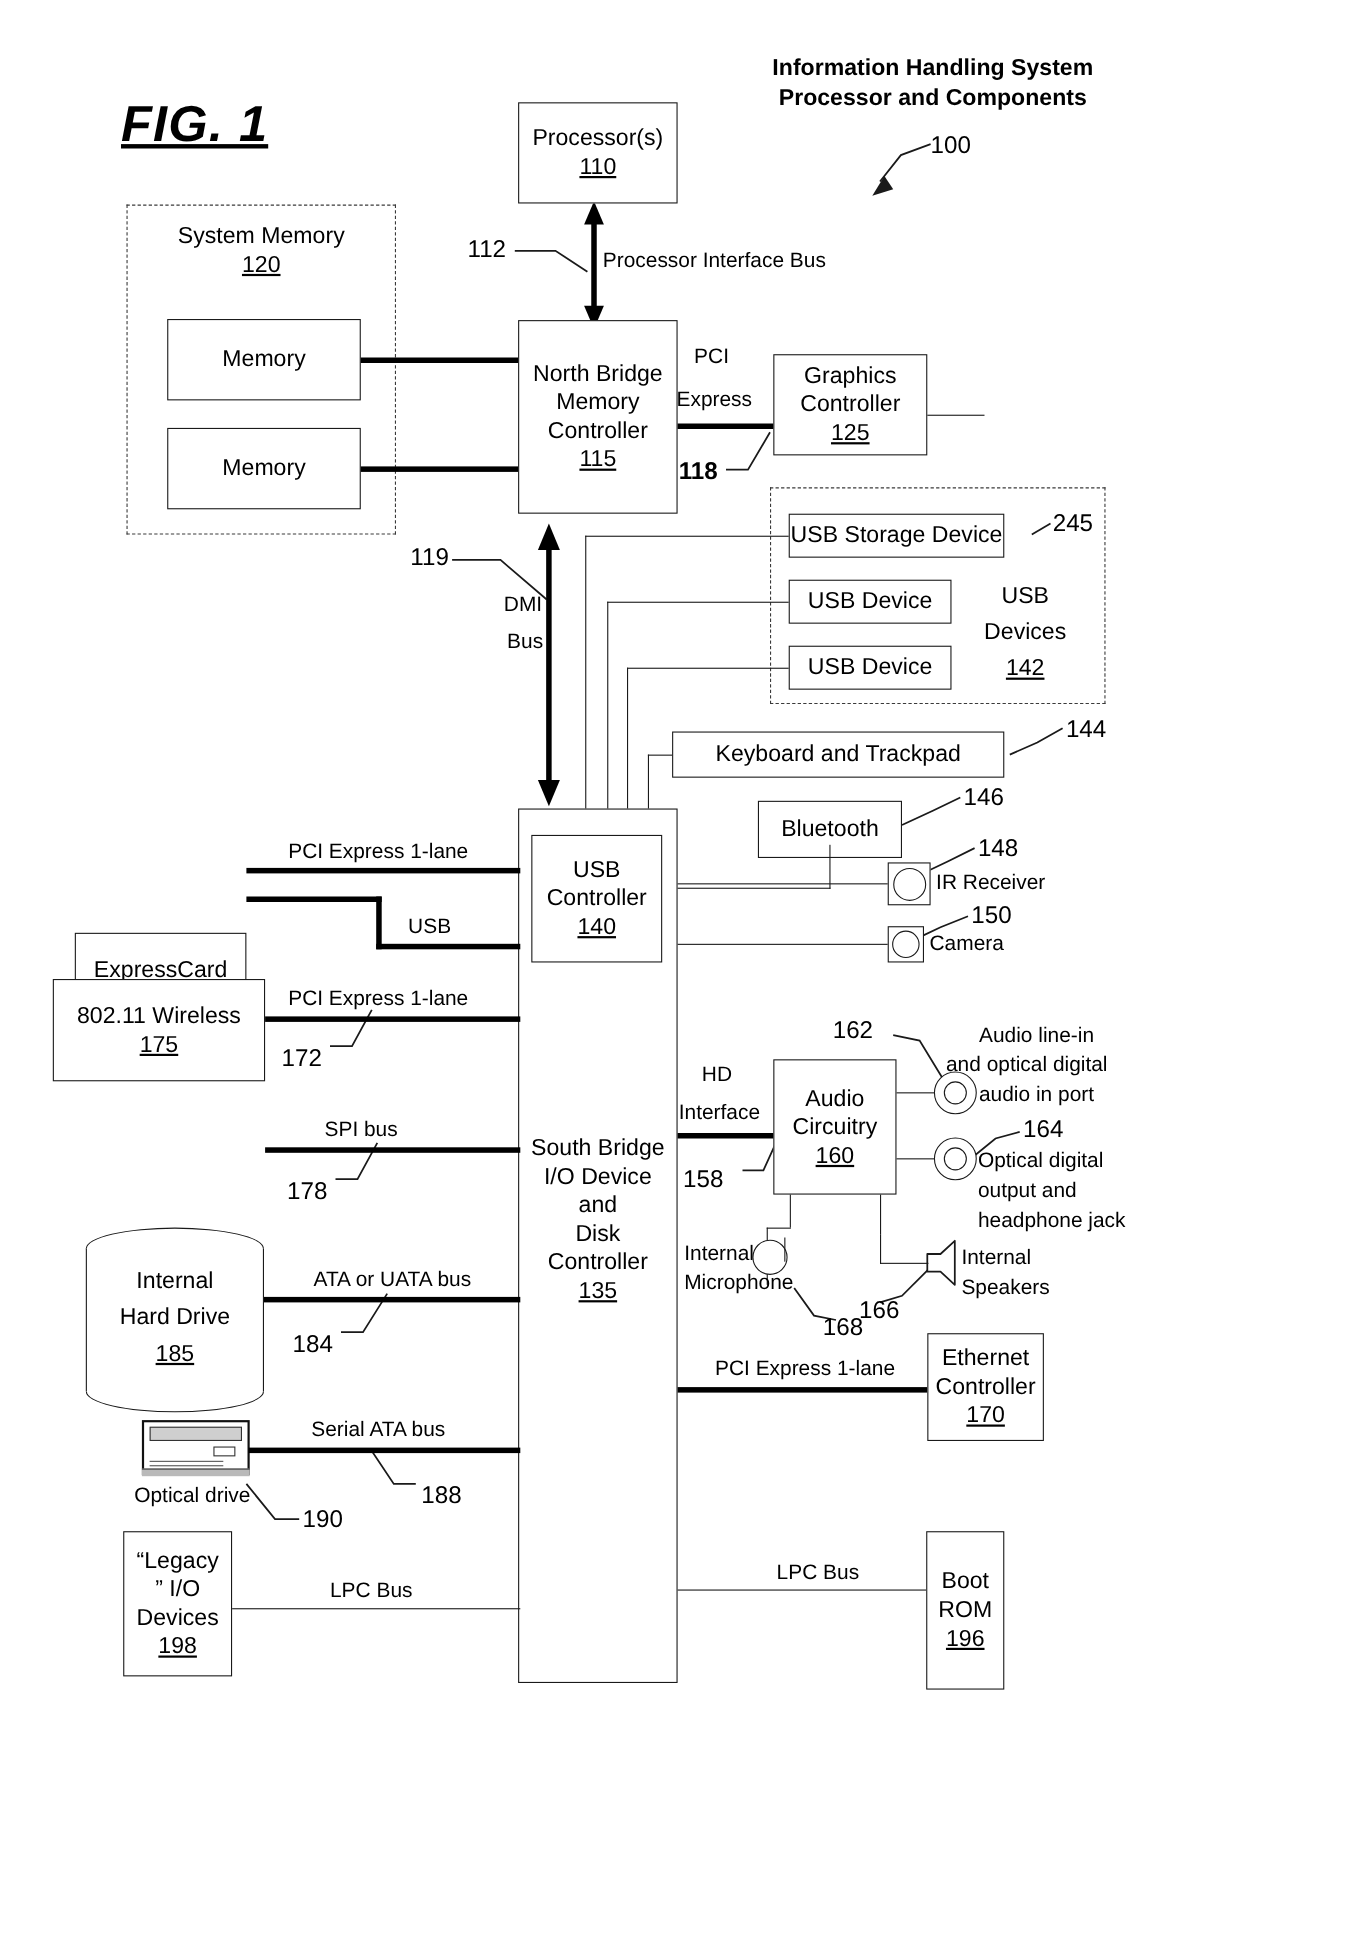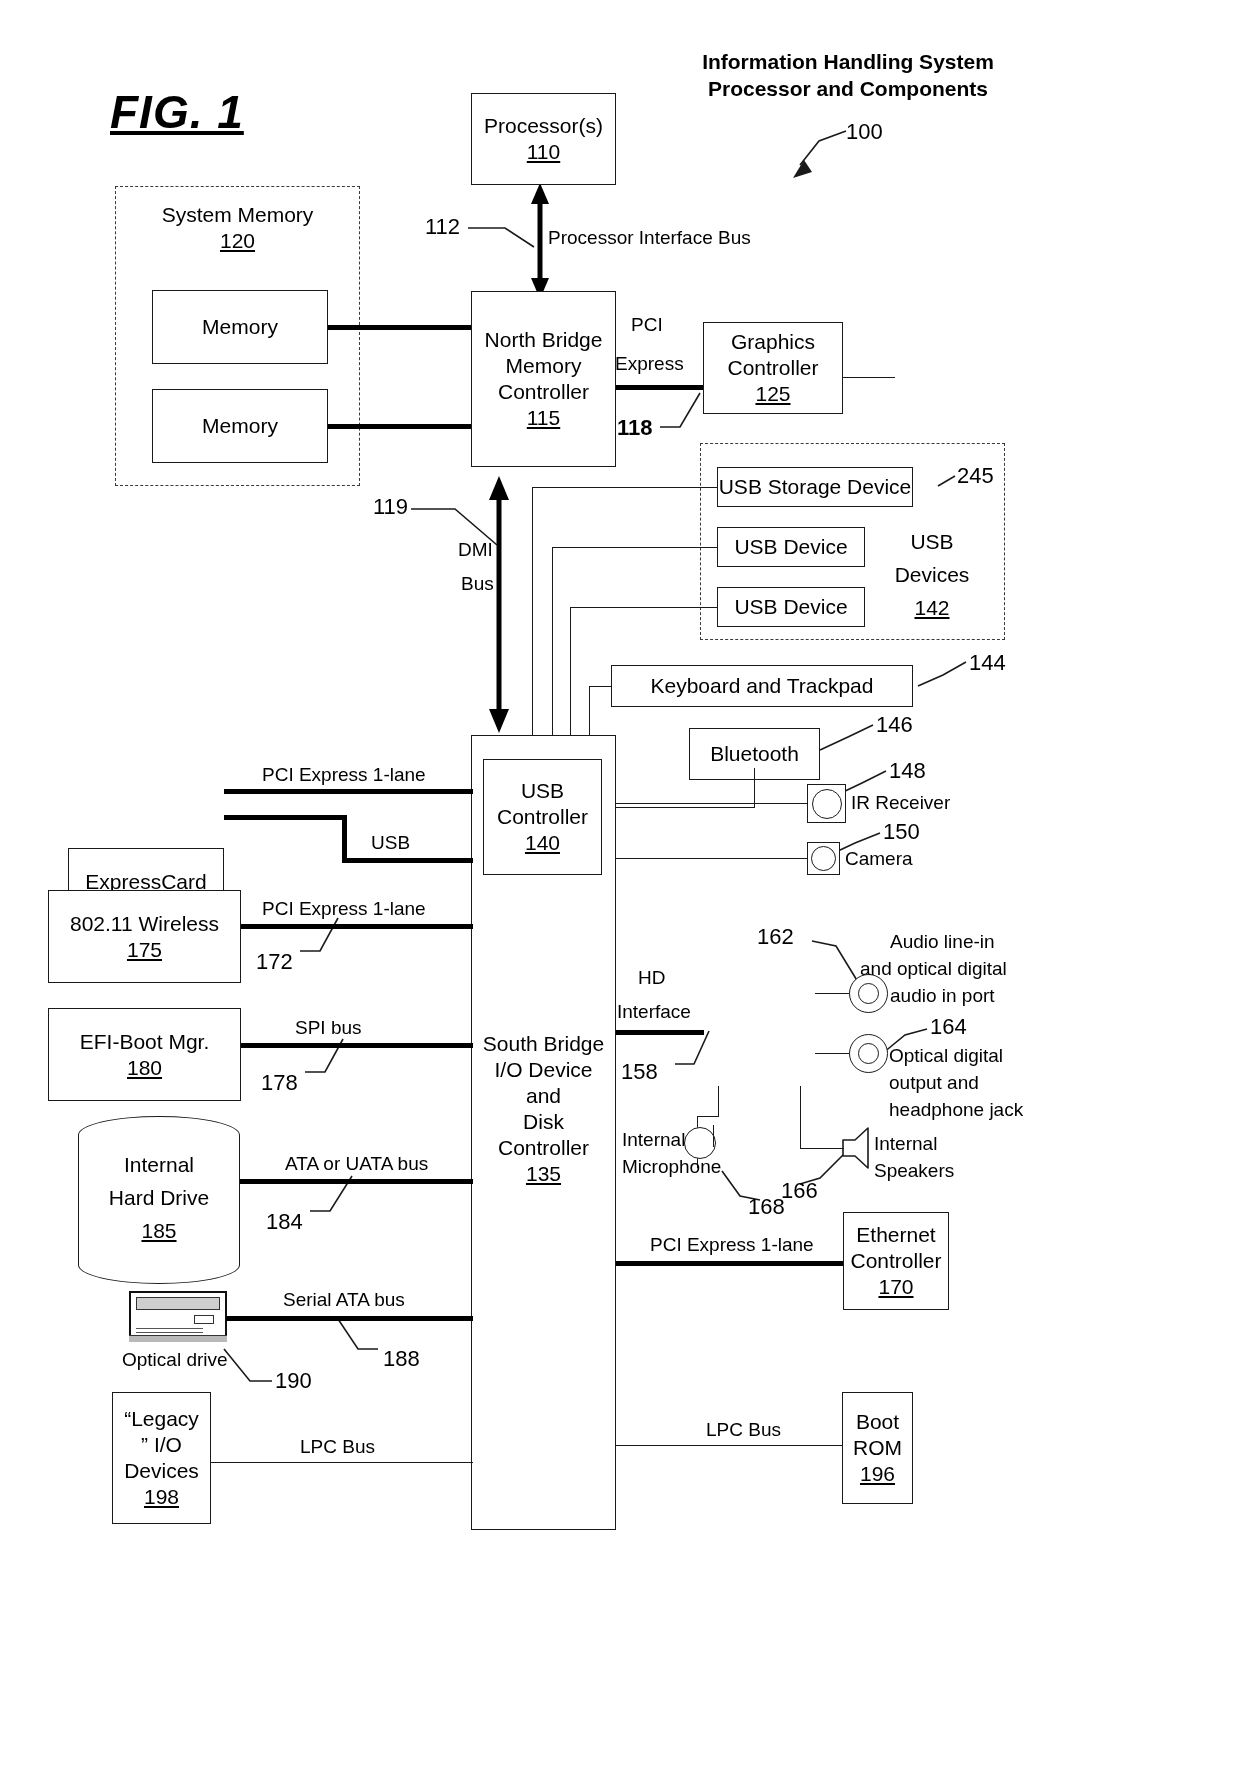--- a/index.html
+++ b/index.html
@@ -342,24 +342,20 @@
   <div class="abs busH" style="left:342px; top:858px; width:131px;"></div>
 
   <div class="abs box" style="left:48px; top:890px; width:193px; height:93px; top:890px;">
     <div class="boxtext">802.11 Wireless</div>
     <div class="boxtext num">175</div>
   </div>
   <div class="abs buslabel" style="left:262px; top:897px;">PCI Express 1-lane</div>
   <div class="abs busH" style="left:241px; top:924px; width:232px;"></div>
   <div class="abs ref" style="left:256px; top:949px;">172</div>
 
-  <div class="abs box" style="left:48px; top:1008px; width:193px; height:93px;">
-    <div class="boxtext">EFI-Boot Mgr.</div>
-    <div class="boxtext num">180</div>
-  </div>
   <div class="abs buslabel" style="left:295px; top:1016px;">SPI bus</div>
   <div class="abs busH" style="left:241px; top:1043px; width:232px;"></div>
   <div class="abs ref" style="left:261px; top:1070px;">178</div>
 
   <div class="abs cyl-top" style="left:78px; top:1116px; width:162px; height:38px;"></div>
   <div class="abs cyl-body" style="left:78px; top:1135px; width:162px; height:130px;"></div>
   <div class="abs cyl-bot" style="left:78px; top:1246px; width:162px; height:38px;"></div>
   <div class="abs boxtext" style="left:78px; top:1152px; width:162px;">Internal</div>
   <div class="abs boxtext" style="left:78px; top:1185px; width:162px;">Hard Drive</div>
   <div class="abs boxtext num" style="left:78px; top:1218px; width:162px;">185</div>
@@ -388,20 +384,25 @@
     <div class="boxtext num">198</div>
   </div>
   <div class="abs buslabel" style="left:300px; top:1435px;">LPC Bus</div>
   <div class="abs thinH" style="left:211px; top:1462px; width:262px;"></div>
 
   <div class="abs buslabel" style="left:638px; top:966px;">HD</div>
   <div class="abs buslabel" style="left:617px; top:1000px;">Interface</div>
   <div class="abs busH" style="left:616px; top:1030px; width:88px;"></div>
   <div class="abs ref" style="left:621px; top:1059px;">158</div>
 
+  <div class="abs box" style="left:703px; top:963px; width:112px; height:123px;">
+    <div class="boxtext">Audio</div>
+    <div class="boxtext">Circuitry</div>
+    <div class="boxtext num">160</div>
+  </div>
 
   <div class="abs ref" style="left:757px; top:924px;">162</div>
   <div class="abs thinH" style="left:815px; top:993px; width:36px;"></div>
   <div class="abs jack" style="left:849px; top:974px; width:39px; height:39px;">
     <div class="jack-in" style="width:19px; height:19px;"></div>
   </div>
   <div class="abs plain" style="left:890px; top:930px;">Audio line-in</div>
   <div class="abs plain" style="left:860px; top:957px;">and optical digital</div>
   <div class="abs plain" style="left:890px; top:984px;">audio in port</div>
 
@@ -433,19 +434,19 @@
   <div class="abs buslabel" style="left:650px; top:1233px;">PCI Express 1-lane</div>
   <div class="abs busH" style="left:616px; top:1261px; width:227px;"></div>
   <div class="abs box" style="left:843px; top:1212px; width:106px; height:98px;">
     <div class="boxtext">Ethernet</div>
     <div class="boxtext">Controller</div>
     <div class="boxtext num">170</div>
   </div>
 
   <div class="abs buslabel" style="left:706px; top:1418px;">LPC Bus</div>
   <div class="abs thinH" style="left:616px; top:1445px; width:226px;"></div>
-  <div class="abs box" style="left:842px; top:1392px; width:71px; height:112px;">
+  <div class="abs box" style="left:842px; top:1392px; width:71px; height:144px;">
     <div class="boxtext">Boot</div>
     <div class="boxtext">ROM</div>
     <div class="boxtext num">196</div>
   </div>
 
 </div>
 
 </body></html>

